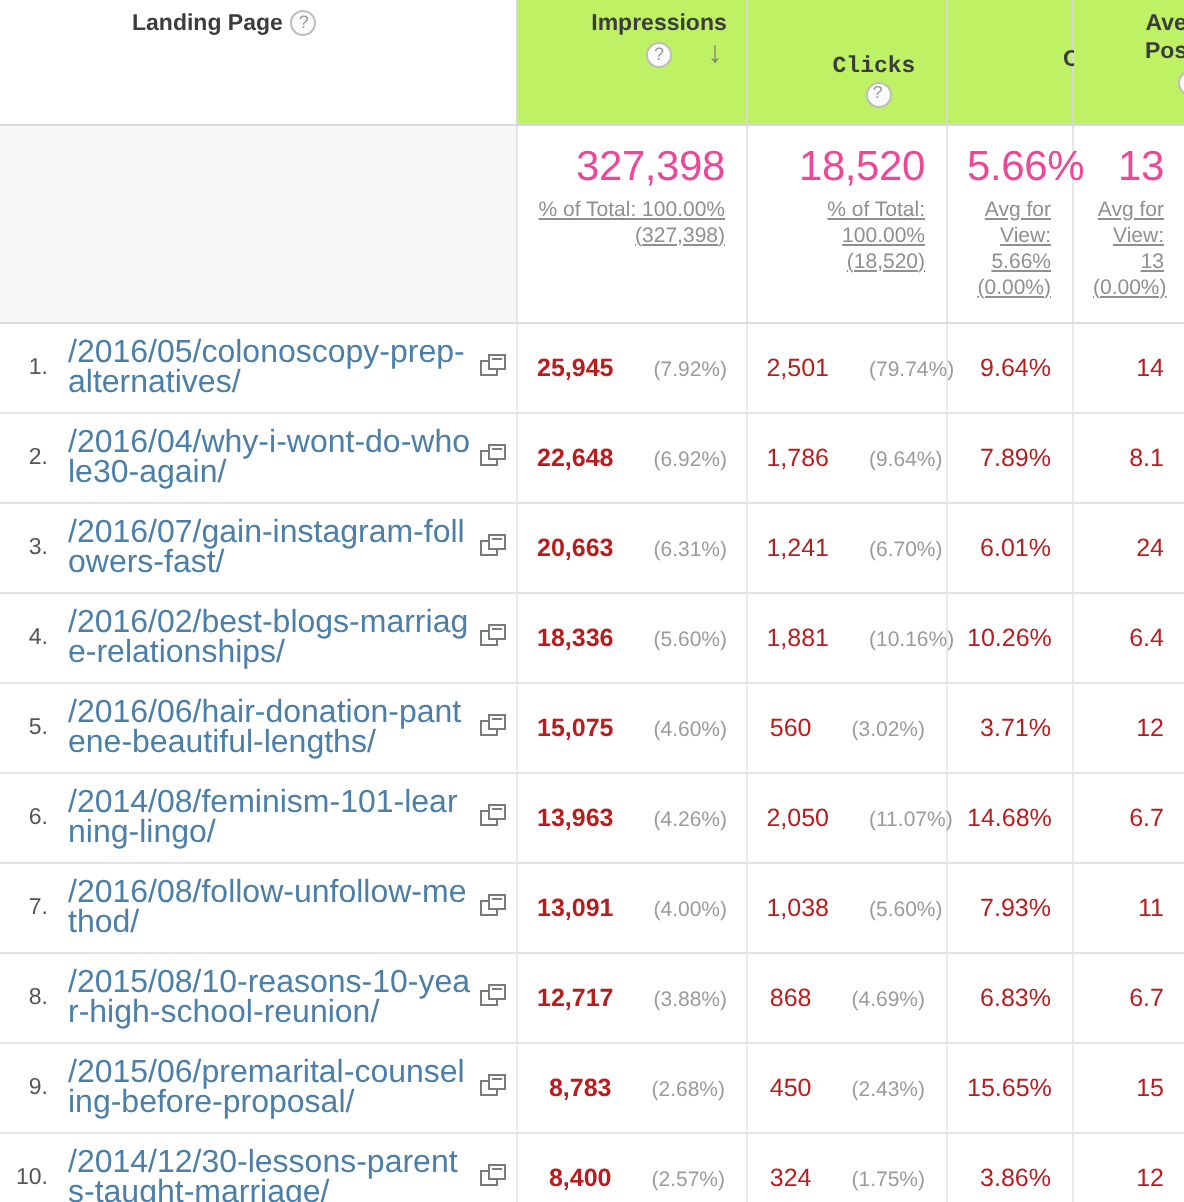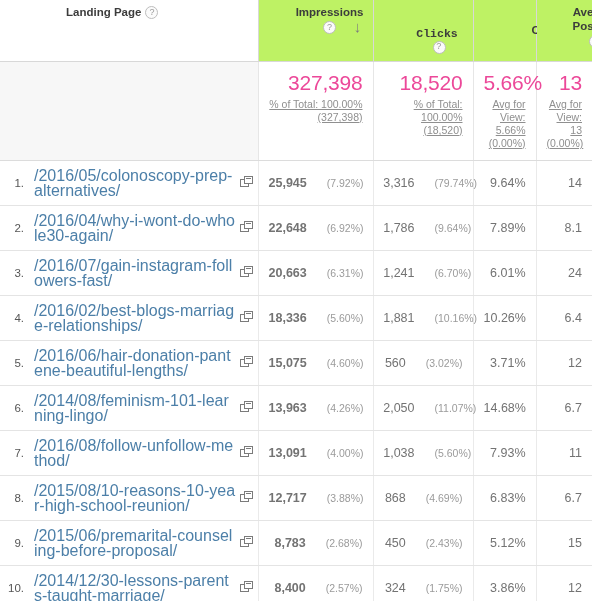--- a/index.html
+++ b/index.html
@@ -161,21 +161,21 @@
   }
   .ext-icon svg { display: block; }
 
   
   .metric {
     display: flex;
     align-items: baseline;
     justify-content: flex-end;
     white-space: nowrap;
   }
-  .m-val { font-size: 12.5px; color: #737373; }
+  .m-val { font-size: 12.5px; color: #b91c1c; }
   .m-val.bold { font-weight: bold; }
   .m-pct {
     font-size: 10.5px;
     color: #9b9b9b;
     min-width: 48px;
     text-align: right;
     padding-left: 20px;
   }
   td.d-imp .m-pct { min-width: 50px; }
   td.d-ctr, td.d-pos { text-align: right; }
@@ -274,21 +274,21 @@
       </div>
     </td>
     <td class="d-imp">
       <span class="metric">
         <span class="m-val bold">25,945</span>
         <span class="m-pct">(7.92%)</span>
       </span>
     </td>
     <td class="d-clk">
       <span class="metric">
-        <span class="m-val">3,316</span>
+        <span class="m-val">2,501</span>
         <span class="m-pct">(79.74%)</span>
       </span>
     </td>
     <td class="d-ctr">
       <span class="m-val">9.64%</span>
     </td>
     <td class="d-pos">
       <span class="m-val">14</span>
     </td>
   </tr>
@@ -551,21 +551,21 @@
         <span class="m-pct">(2.68%)</span>
       </span>
     </td>
     <td class="d-clk">
       <span class="metric">
         <span class="m-val">450</span>
         <span class="m-pct">(2.43%)</span>
       </span>
     </td>
     <td class="d-ctr">
-      <span class="m-val">5.12%</span>
+      <span class="m-val">15.65%</span>
     </td>
     <td class="d-pos">
       <span class="m-val">15</span>
     </td>
   </tr>
 
   <tr class="data">
     <td class="d-idx">10.</td>
     <td class="d-page">
       <div class="page-cell">

